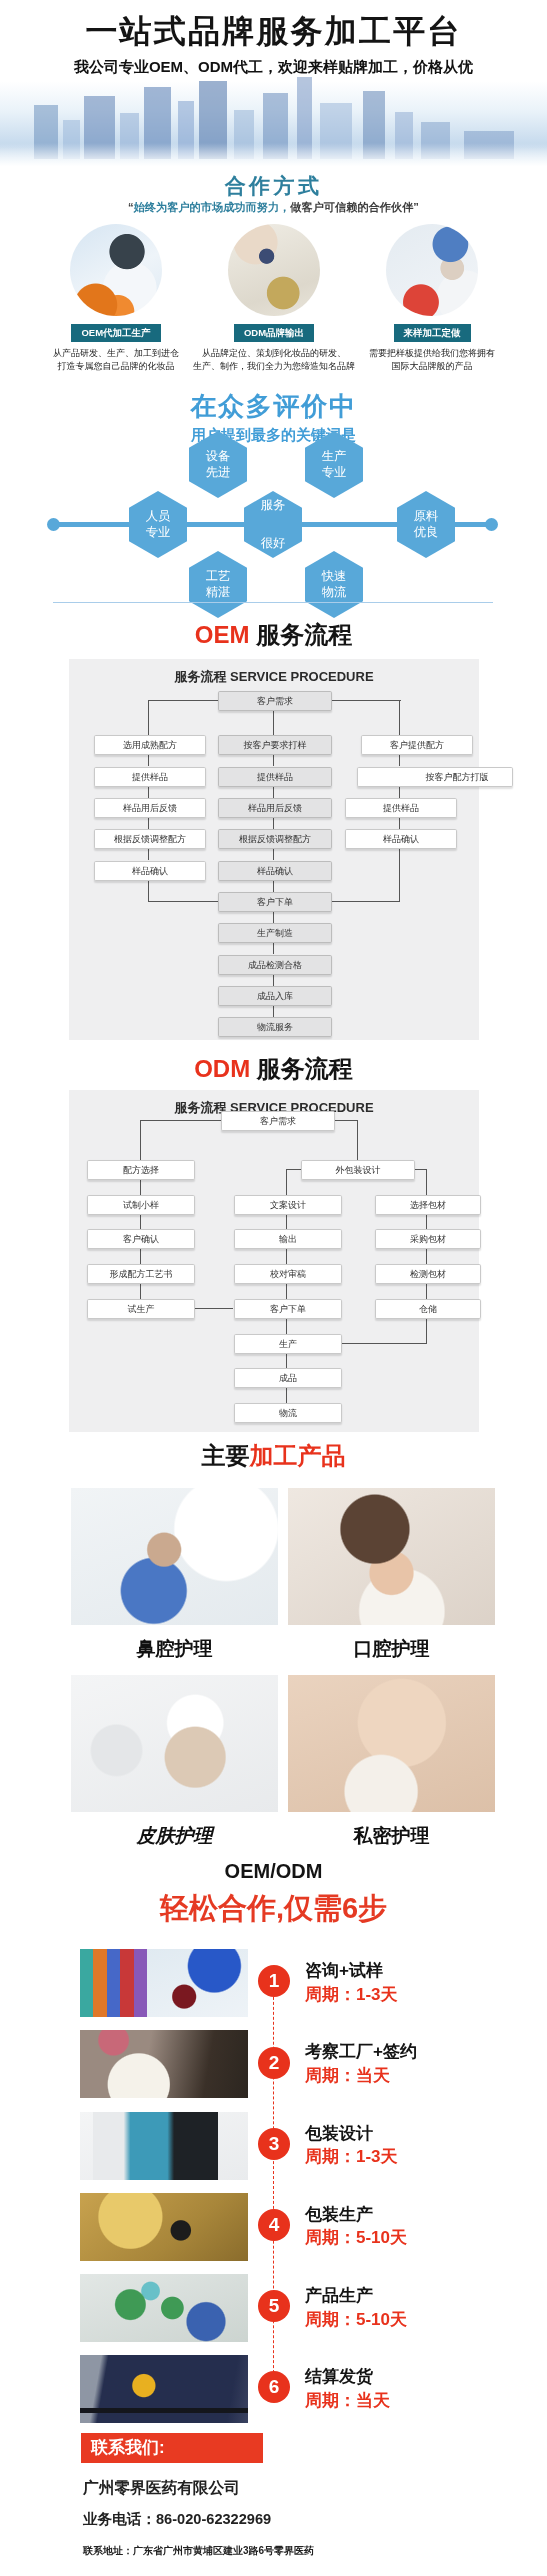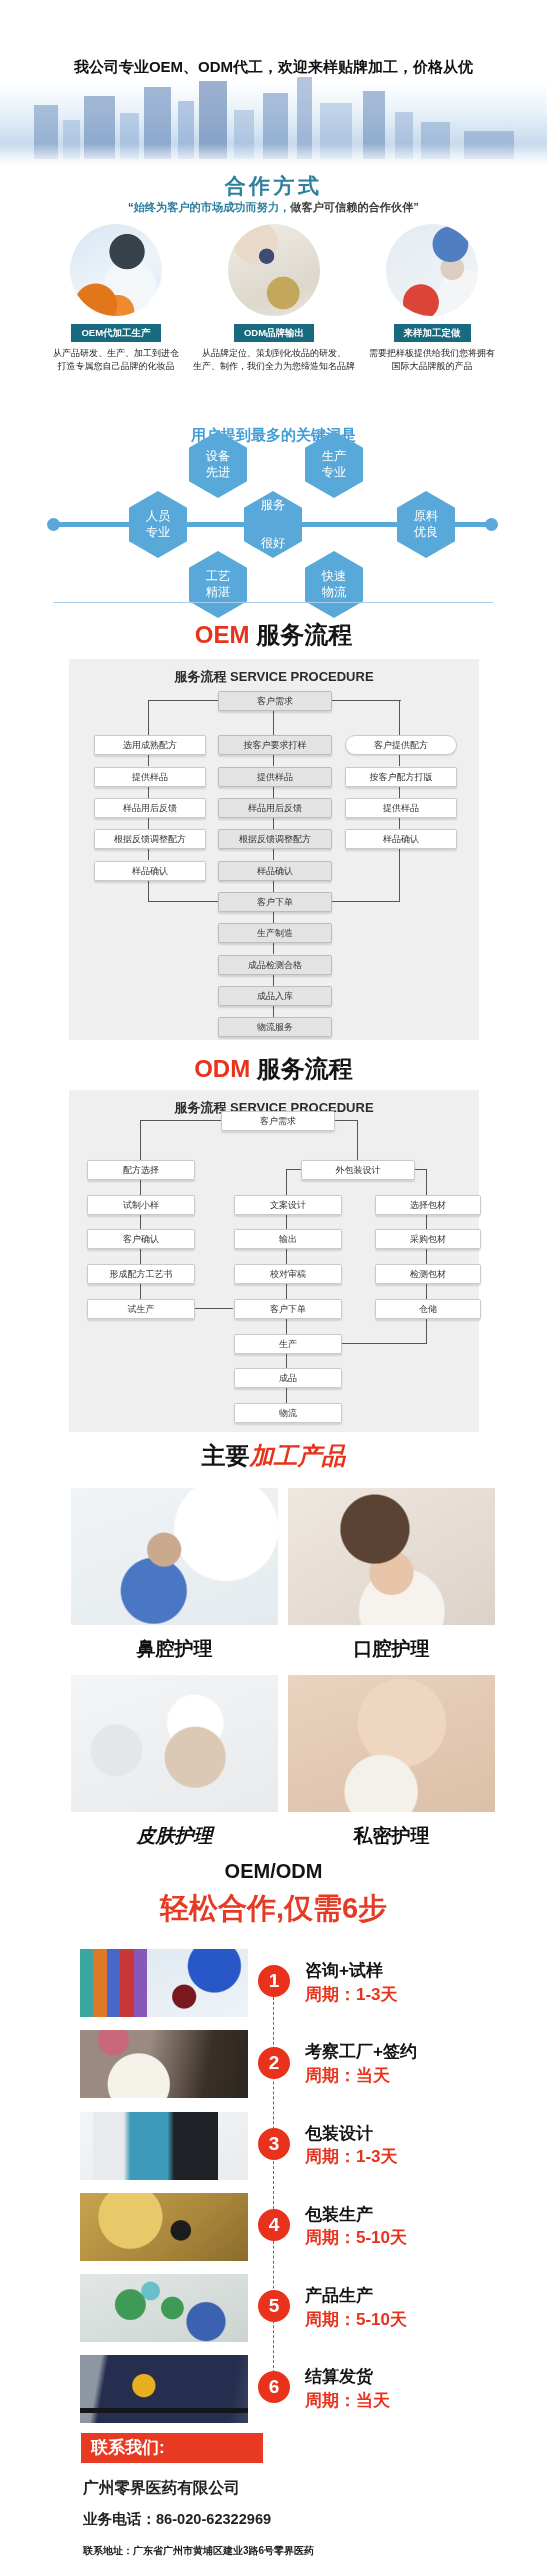--- a/index.html
+++ b/index.html
@@ -65,21 +65,21 @@
   .flow-title .red{color:var(--red,#ee2413);}
   .flow-panel{position:absolute;left:69px;width:410px;background:#efeff0;}
   .panel-title{position:absolute;top:9px;width:100%;text-align:center;font-size:13px;font-weight:600;color:#2b2b2b;}
   .flow-box{position:absolute;height:18px;line-height:18px;text-align:center;font-size:9px;color:#333;
     background:#ffffff;border:0.6px solid #c9c9c9;border-radius:1.7px;box-shadow:0 1.1px 1.7px rgba(0,0,0,.12);}
   .flow-box.shade{background:#e3e3e4;border-color:#bcbcbc;}
   .flow-line{position:absolute;background:#555;}
 
   
   .prod-title{position:absolute;top:5.6px;width:100%;text-align:center;font-size:24px;font-weight:bold;color:#141414;}
-  .prod-title .red{color:var(--red,#ee2413);font-style:italic;}
+  .prod-title .red{color:var(--red,#ee2413);}
   .prod-img{position:absolute;width:207px;height:137px;}
   .prod-label{position:absolute;width:207px;text-align:center;font-size:19px;font-weight:bold;color:#111;}
   .pimg1{background:
     radial-gradient(circle at 45% 45%, #caa98f 0 12%, rgba(202,169,143,0) 13%),
     radial-gradient(circle at 40% 75%, #4a77c4 0 20%, rgba(74,119,196,0) 21%),
     radial-gradient(circle at 75% 30%, #ffffff 0 28%, rgba(255,255,255,0) 29%),
     linear-gradient(160deg,#f1f4f6,#e4eaee);}
   .pimg2{background:
     radial-gradient(circle at 42% 30%, #5b4334 0 22%, rgba(91,67,52,0) 23%),
     radial-gradient(circle at 50% 62%, #e8c4a8 0 16%, rgba(232,196,168,0) 17%),
@@ -136,20 +136,21 @@
   .contact-company{position:absolute;left:83px;top:53px;font-size:15.7px;font-weight:600;color:#222;}
   .contact-phone{position:absolute;left:83px;top:85px;font-size:14.6px;font-weight:600;color:#222;}
   .contact-address{position:absolute;left:83px;top:119px;font-size:10px;font-weight:600;color:#222;}
 </style>
 </head>
 <body>
 
 <div class="page">
 
   <div class="sec" style="top:0;height:169px;">
+    <div class="hero-title">一站式品牌服务加工平台</div>
     <div class="hero-sub">我公司专业OEM、ODM代工，欢迎来样贴牌加工，价格从优</div>
     <div class="skyline">
       <div class="b" style="left:34px;width:23.5px;height:54px;background:rgba(110,145,190,.55);"></div>
       <div class="b" style="left:63px;width:17px;height:39px;background:rgba(150,180,215,.5);"></div>
       <div class="b" style="left:84px;width:31px;height:63px;background:rgba(95,130,180,.55);"></div>
       <div class="b" style="left:120px;width:19px;height:46px;background:rgba(140,170,210,.5);"></div>
       <div class="b" style="left:144px;width:27px;height:72px;background:rgba(100,135,185,.6);"></div>
       <div class="b" style="left:178px;width:15.7px;height:58px;background:rgba(130,160,205,.55);"></div>
       <div class="b" style="left:199px;width:28px;height:78px;background:rgba(90,125,175,.6);"></div>
       <div class="b" style="left:234px;width:20px;height:49px;background:rgba(145,175,212,.5);"></div>
@@ -188,20 +189,21 @@
       <div class="coop-circle photo3"></div>
       <div class="coop-tag">来样加工定做</div>
       <div class="coop-desc">
         <span>需要把样板提供给我们您将拥有</span><br>
         <span>国际大品牌般的产品</span>
       </div>
     </div>
   </div>
 
   <div class="sec" style="top:386px;height:224px;">
+    <div class="rev-title">在众多评价中</div>
     <div class="rev-sub">用户提到最多的关键词是</div>
     <div class="hex-line"></div>
     <div class="hex-dot" style="left:47px;"></div>
     <div class="hex-dot" style="left:485px;"></div>
     <div class="hex" style="left:129px;top:105px;">
         <span>人员</span>
         <span>专业</span>
       </div>
     <div class="hex" style="left:189px;top:45px;">
         <span>设备</span>
@@ -263,22 +265,22 @@
         <div class="flow-box" style="left: 25px; top: 76px; width: 110px;">选用成熟配方</div>
         <div class="flow-box shade" style="left: 149px; top: 76px; width: 112px;">按客户要求打样</div>
         <div class="flow-box" style="left: 25px; top: 108px; width: 110px;">提供样品</div>
         <div class="flow-box shade" style="left: 149px; top: 108px; width: 112px;">提供样品</div>
         <div class="flow-box" style="left: 25px; top: 139px; width: 110px;">样品用后反馈</div>
         <div class="flow-box shade" style="left: 149px; top: 139px; width: 112px;">样品用后反馈</div>
         <div class="flow-box" style="left: 25px; top: 170px; width: 110px;">根据反馈调整配方</div>
         <div class="flow-box shade" style="left: 149px; top: 170px; width: 112px;">根据反馈调整配方</div>
         <div class="flow-box" style="left: 25px; top: 202px; width: 110px;">样品确认</div>
         <div class="flow-box shade" style="left: 149px; top: 202px; width: 112px;">样品确认</div>
-        <div class="flow-box" style="left: 276px; top: 76px; width: 110px; border-radius: 10px;">客户提供配方</div>
-        <div class="flow-box" style="left: 276px; top: 108px; width: 110px;">按客户配方打版</div>
+        <div class="flow-box" style="left: 292px; top: 76px; width: 110px;">客户提供配方</div>
+        <div class="flow-box" style="left: 288px; top: 108px; width: 110px; padding-left: 44px;">按客户配方打版</div>
         <div class="flow-box" style="left: 276px; top: 139px; width: 110px;">提供样品</div>
         <div class="flow-box" style="left: 276px; top: 170px; width: 110px;">样品确认</div>
         <div class="flow-box shade" style="left: 149px; top: 233px; width: 112px;">客户下单</div>
         <div class="flow-box shade" style="left: 149px; top: 264px; width: 112px;">生产制造</div>
         <div class="flow-box shade" style="left: 149px; top: 296px; width: 112px;">成品检测合格</div>
         <div class="flow-box shade" style="left: 149px; top: 327px; width: 112px;">成品入库</div>
         <div class="flow-box shade" style="left: 149px; top: 358px; width: 112px;">物流服务</div>
       </div>
   </div>
 

